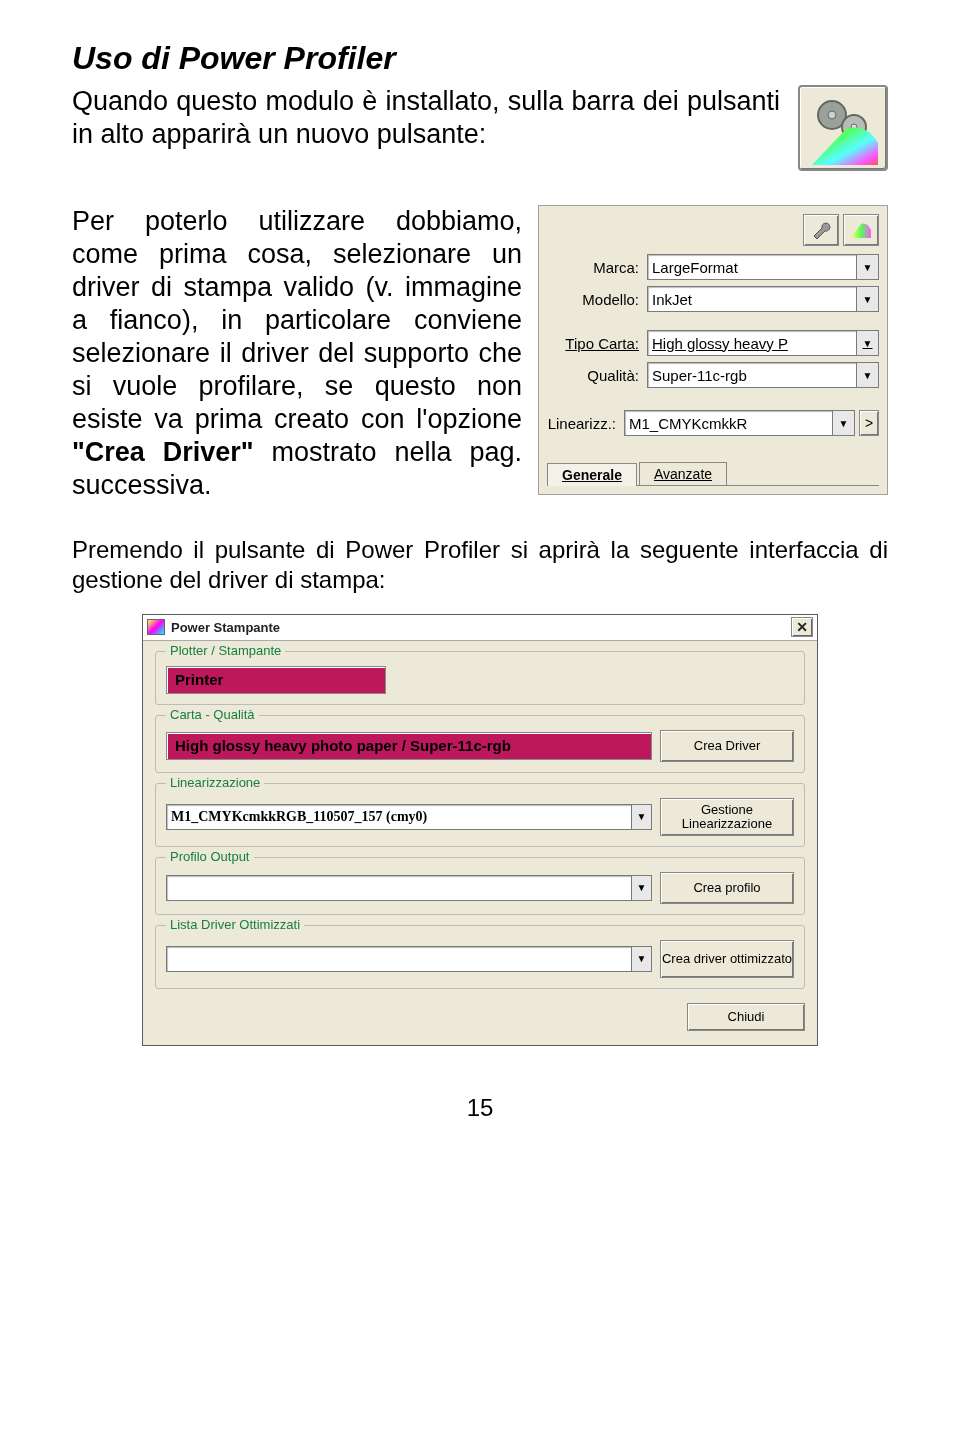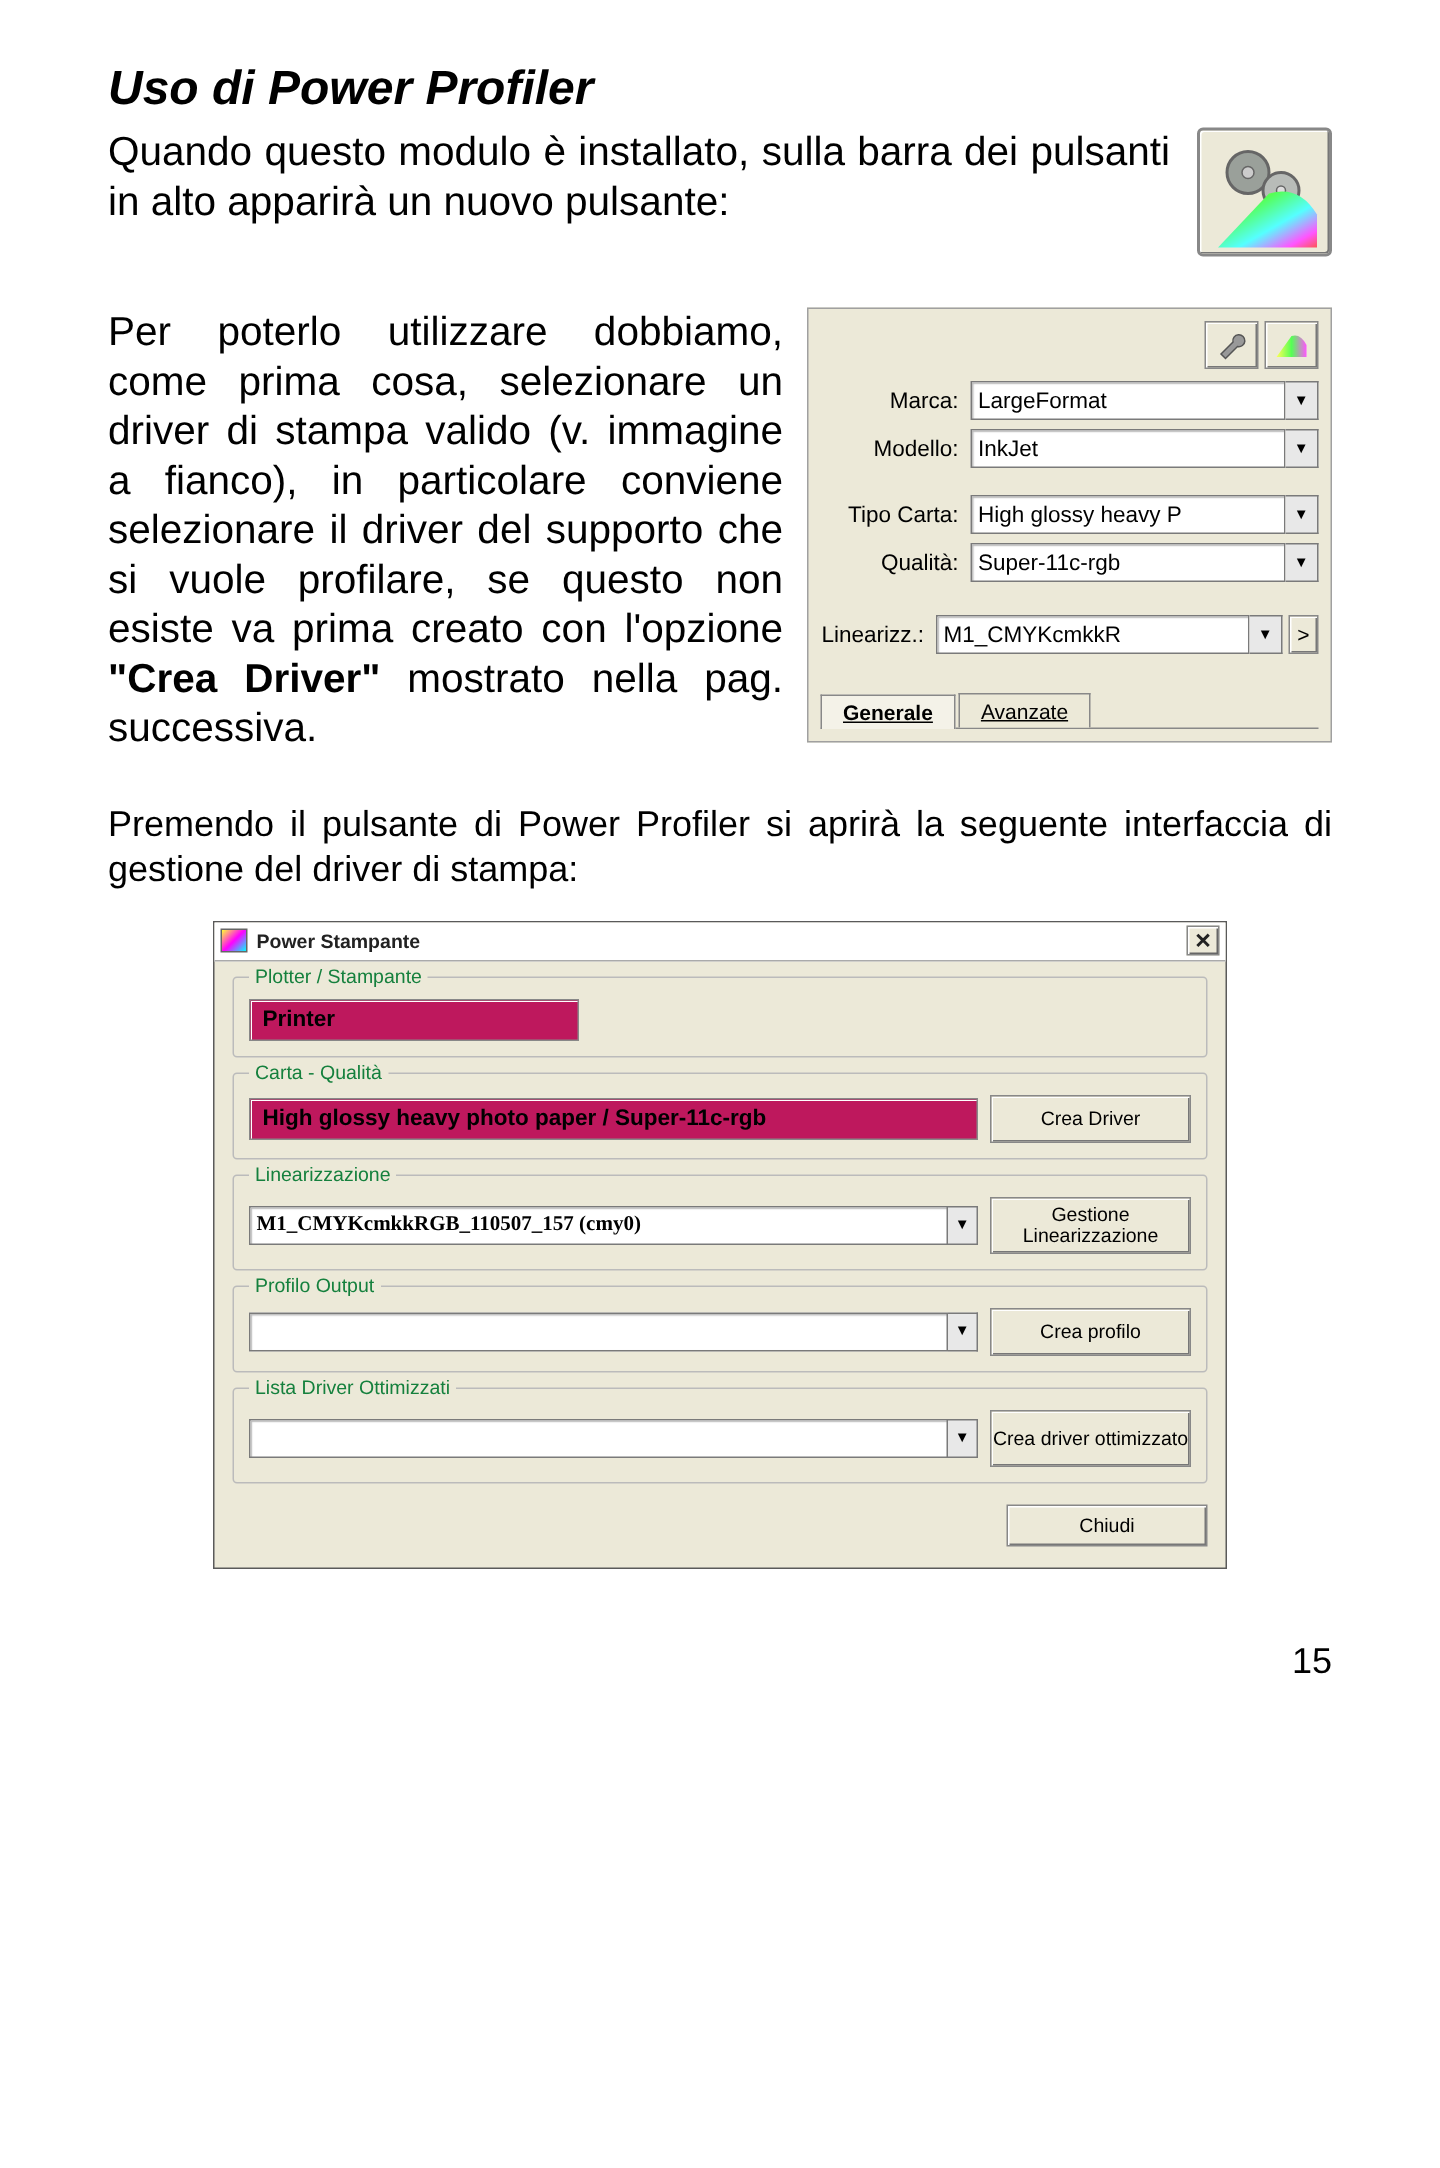--- a/index.html
+++ b/index.html
@@ -251,21 +251,21 @@
     text-align:center;
     line-height:1.1;
   }
   .sidebtn.tall { height: 38px; }
   .footer-row {
     display:flex;
     justify-content:flex-end;
     padding-top:4px;
   }
   .pagenum {
-    text-align:right;
+    text-align:center;
     font-size: 24px;
     padding: 18px 0 20px 0;
   }
 </style>
 </head>
 <body>
 
 <div class="page">
 
   <h1 class="title">Uso di Power Profiler</h1>
@@ -325,21 +325,21 @@
           <div class="drop">▼</div>
         </div>
       </div>
       <div class="formrow">
         <div class="lbl">Modello:</div>
         <div class="combo">
           <input value="InkJet" style="">
           <div class="drop">▼</div>
         </div>
       </div>
-      <div class="formrow" style="margin-top:18px;">
+      <div class="formrow" style="margin-top:18px;text-decoration:underline;">
         <div class="lbl">Tipo Carta:</div>
         <div class="combo">
           <input value="High glossy heavy P" style="">
           <div class="drop">▼</div>
         </div>
       </div>
       <div class="formrow">
         <div class="lbl">Qualità:</div>
         <div class="combo">
           <input value="Super-11c-rgb" style="">
@@ -406,21 +406,21 @@
       <div class="group">
         <div class="legend">Lista Driver Ottimizzati</div>
         <div class="dlg-combo">
           <input value="" style="">
           <div class="drop">▼</div>
         </div>
         <div class="sidebtn tall">Crea driver ottimizzato</div>
       </div>
 
       <div class="footer-row">
-        <div class="sidebtn" style="width:134px;height:28px">Chiudi</div>
+        <div class="sidebtn" style="width:118px;height:28px">Chiudi</div>
       </div>
 
     </div>
   </div>
 
   <div class="pagenum">15</div>
 
 </div>
 
 </body></html>

